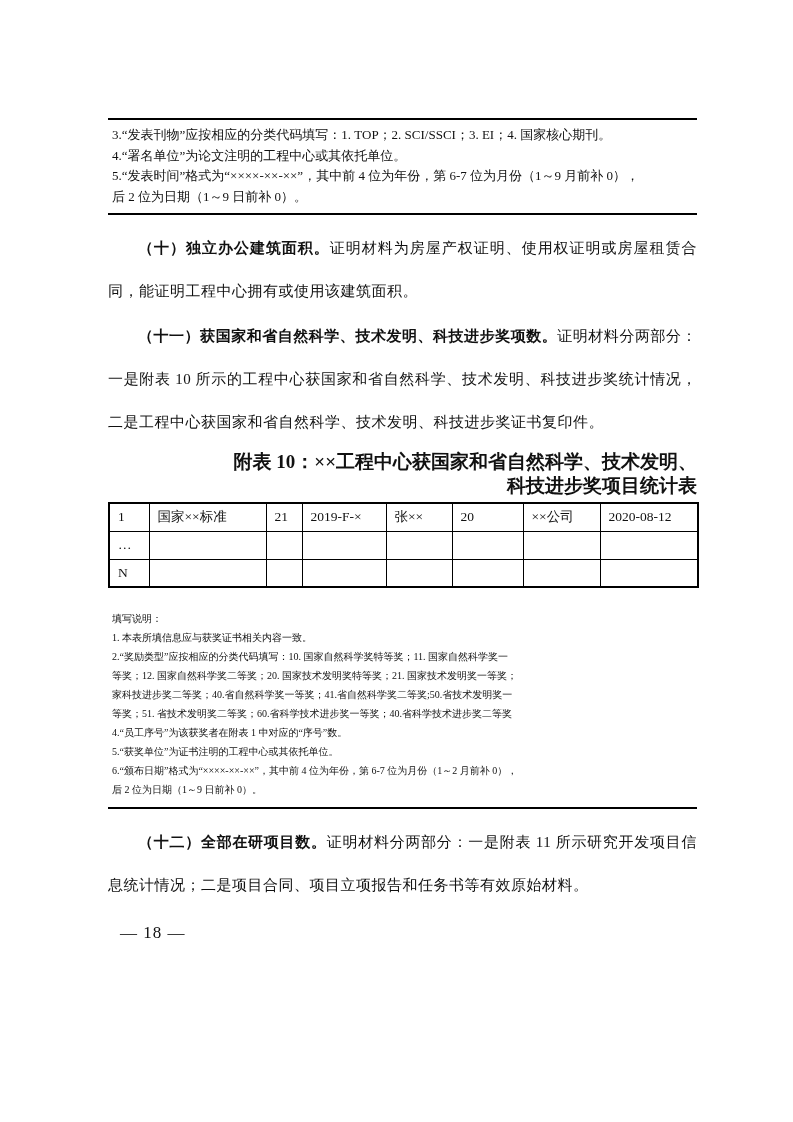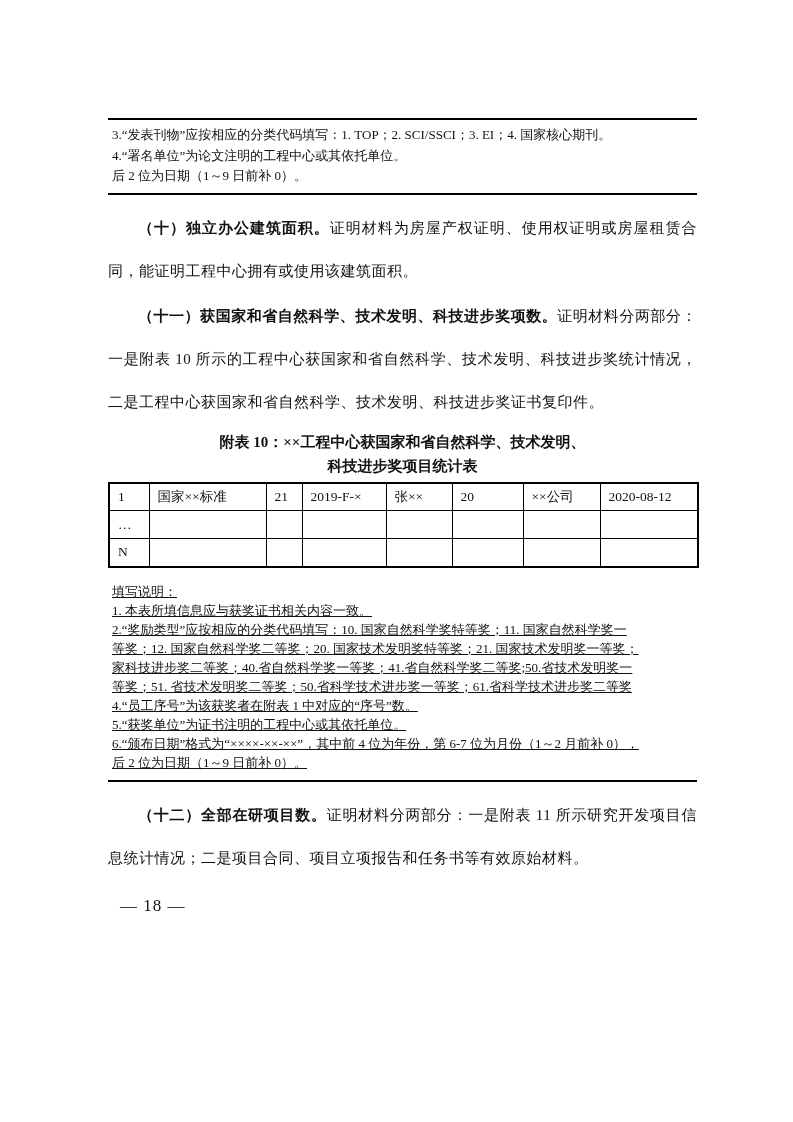--- a/index.html
+++ b/index.html
@@ -35,23 +35,23 @@
     line-height: 43px;
     text-align: justify;
     text-indent: 2em;
     margin-top: 12px;
     letter-spacing: 0.5px;
   }
   .para .lead { font-weight: bold; }
 
   
   .table-title {
-    text-align: center;
+    text-align: right;
     font-weight: bold;
-    font-size: 15px;
+    font-size: 19px;
     line-height: 24px;
     margin-top: 6px;
     margin-bottom: 4px;
   }
 
   
   table.stat {
     width: 100%;
     border-collapse: collapse;
     table-layout: fixed;
@@ -71,44 +71,44 @@
   }
   table.stat td {
     height: 28px;
     padding: 1px 5px 1px 8px;
     text-align: left;
   }
 
   
   .fill-box {
     border-bottom: 2.5px solid #000;
-    padding: 14px 0 8px 4px;
-    font-size: 13px;
+    padding: 21px 0 8px 4px;
+    font-size: 10px;
     line-height: 19px;
     white-space: nowrap;
     overflow: hidden;
-    text-decoration: underline;
   }
 
   .pagenum {
     margin-top: 16px;
     margin-left: 12px;
     font-size: 17px;
     letter-spacing: 1px;
   }
 </style>
 </head>
 <body>
 
 <div class="page">
   <div class="content">
 
     <div class="notes-box">
       <div>3.“发表刊物”应按相应的分类代码填写：1. TOP；2. SCI/SSCI；3. EI；4. 国家核心期刊。</div>
       <div>4.“署名单位”为论文注明的工程中心或其依托单位。</div>
+      <div>5.“发表时间”格式为“××××-××-××”，其中前 4 位为年份，第 6-7 位为月份（1～9 月前补 0），</div>
       <div>后 2 位为日期（1～9 日前补 0）。</div>
     </div>
 
     <p class="para"><span class="lead">（十）独立办公建筑面积。</span><span>证明材料为房屋产权证明、使用权证明或房屋租赁合同，能证明工程中心拥有或使用该建筑面积。</span></p>
 
     <p class="para" style="margin-top:2px"><span class="lead">（十一）获国家和省自然科学、技术发明、科技进步奖项数。</span><span>证明材料分两部分：一是附表 10 所示的工程中心获国家和省自然科学、技术发明、科技进步奖统计情况，二是工程中心获国家和省自然科学、技术发明、科技进步奖证书复印件。</span></p>
 
     <div class="table-title">
       <div>附表 10：××工程中心获国家和省自然科学、技术发明、</div>
       <div>科技进步奖项目统计表</div>
@@ -158,21 +158,21 @@
       </tr>
     </tbody>
       </table>
 
     <div class="fill-box">
       <div>填写说明：</div>
       <div>1. 本表所填信息应与获奖证书相关内容一致。</div>
       <div>2.“奖励类型”应按相应的分类代码填写：10. 国家自然科学奖特等奖；11. 国家自然科学奖一</div>
       <div>等奖；12. 国家自然科学奖二等奖；20. 国家技术发明奖特等奖；21. 国家技术发明奖一等奖；</div>
       <div>家科技进步奖二等奖；40.省自然科学奖一等奖；41.省自然科学奖二等奖;50.省技术发明奖一</div>
-      <div>等奖；51. 省技术发明奖二等奖；50.省科学技术进步奖一等奖；61.省科学技术进步奖二等奖</div>
+      <div>等奖；51. 省技术发明奖二等奖；60.省科学技术进步奖一等奖；40.省科学技术进步奖二等奖</div>
       <div>4.“员工序号”为该获奖者在附表 1 中对应的“序号”数。</div>
       <div>5.“获奖单位”为证书注明的工程中心或其依托单位。</div>
       <div>6.“颁布日期”格式为“××××-××-××”，其中前 4 位为年份，第 6-7 位为月份（1～2 月前补 0），</div>
       <div>后 2 位为日期（1～9 日前补 0）。</div>
     </div>
 
     <p class="para"><span class="lead">（十二）全部在研项目数。</span><span>证明材料分两部分：一是附表 11 所示研究开发项目信息统计情况；二是项目合同、项目立项报告和任务书等有效原始材料。</span></p>
 
     <div class="pagenum">— 18 —</div>
 

